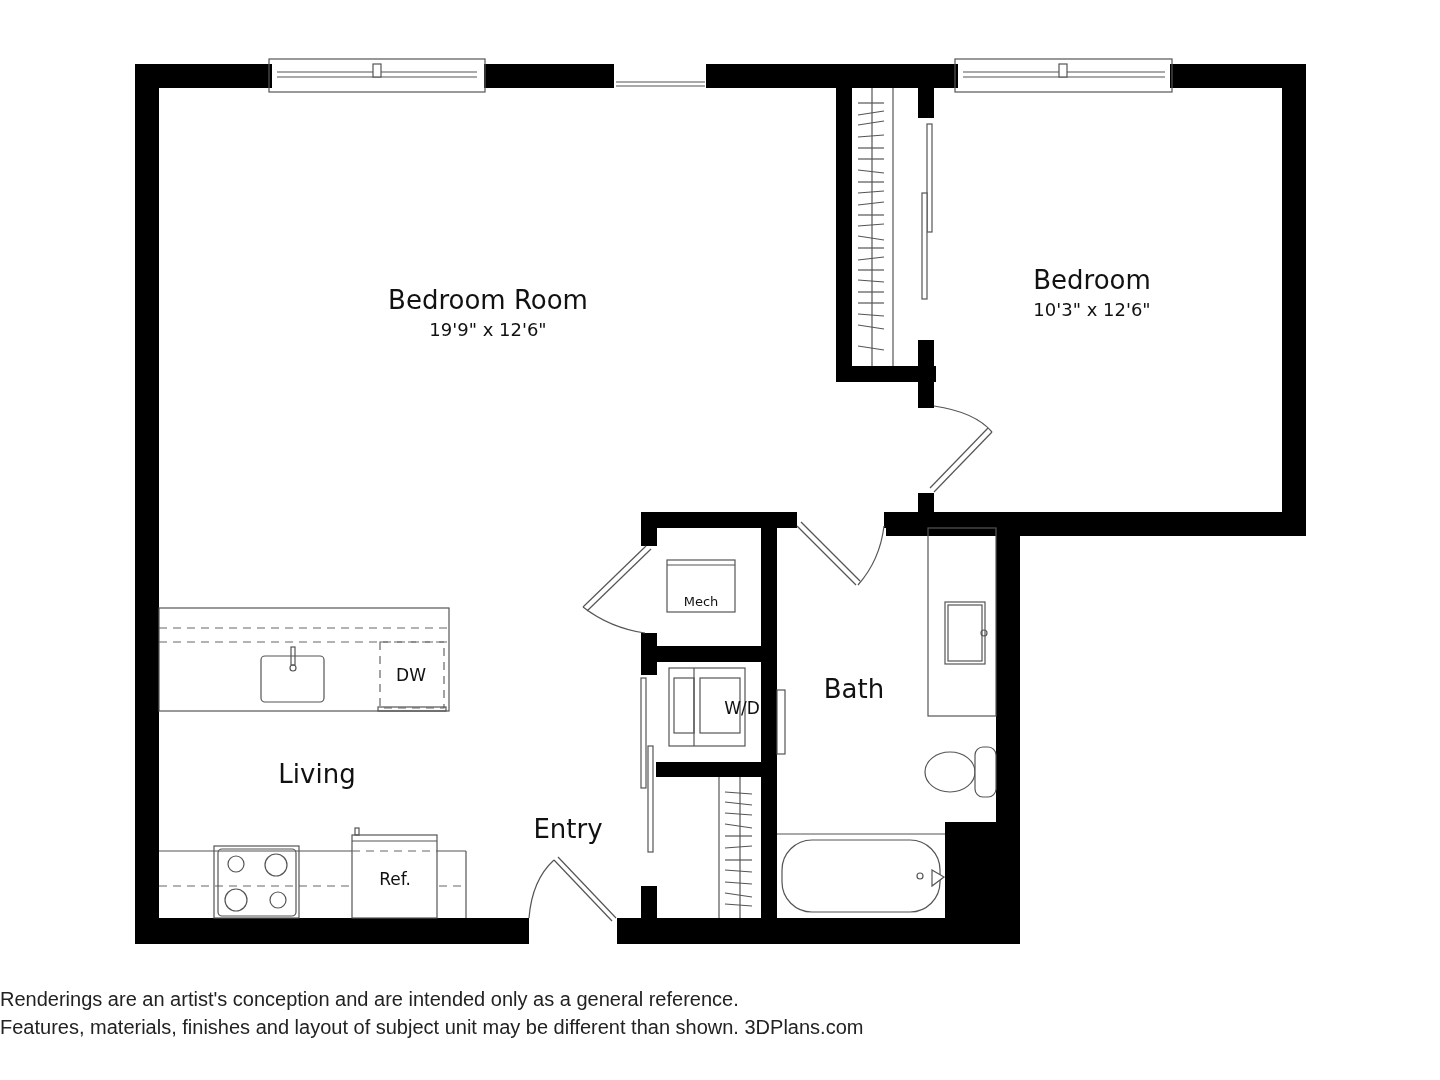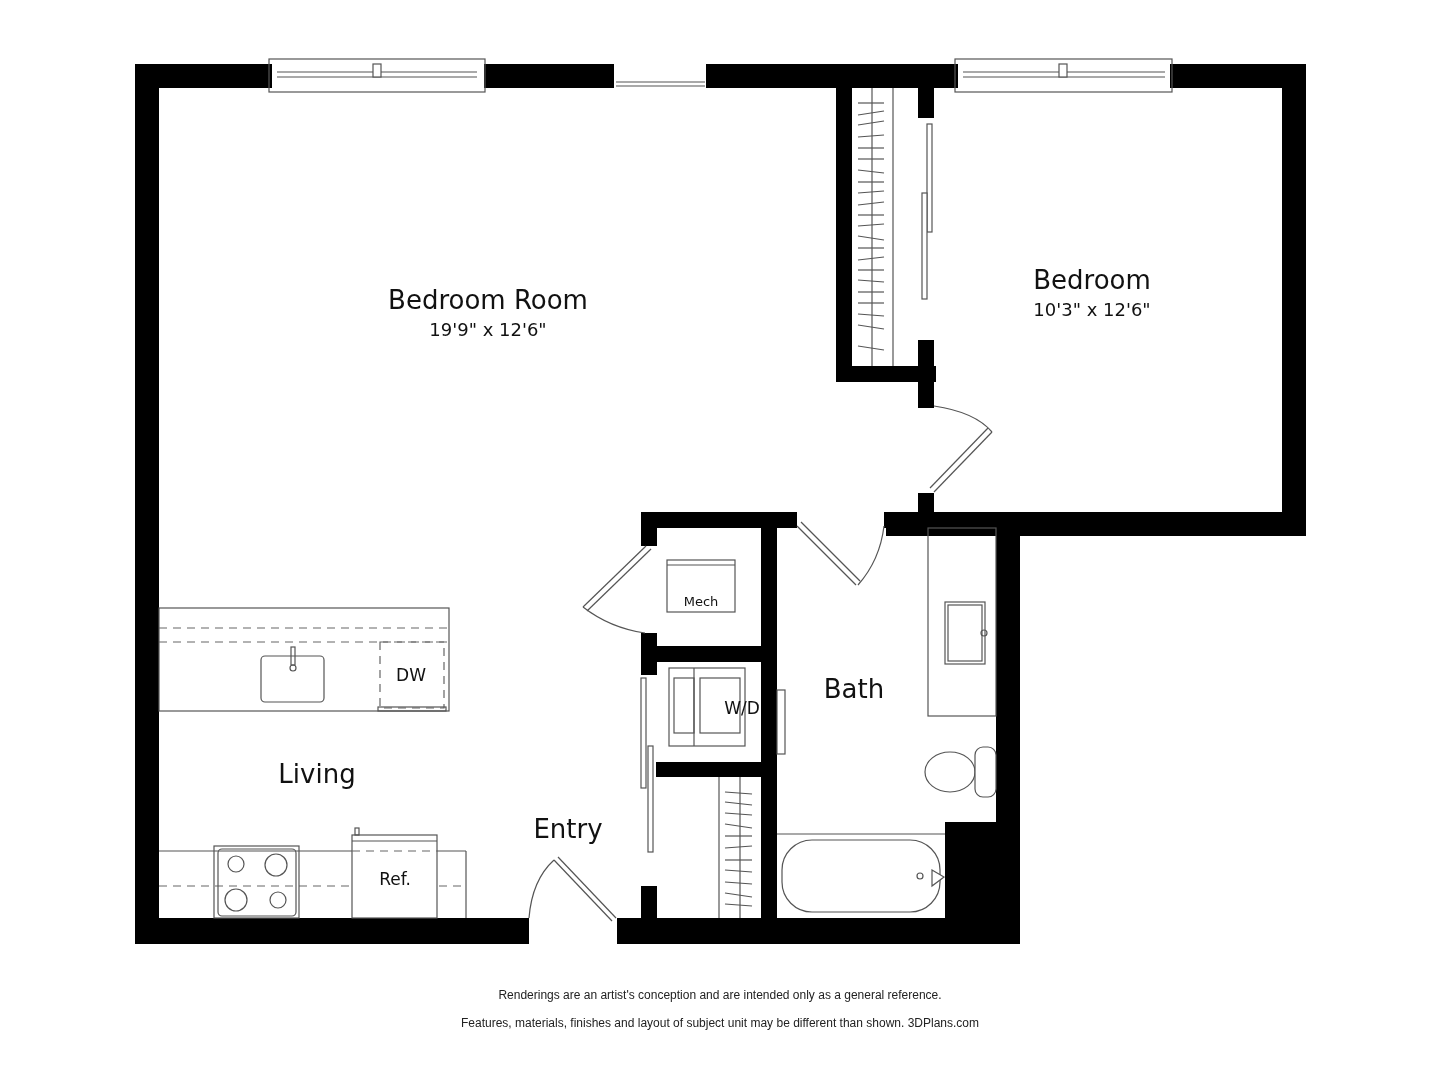--- a/index.html
+++ b/index.html
@@ -7,21 +7,21 @@
   #plan { position:absolute; left:0; top:0; width:1440px; height:1080px; }
   .wall { fill:#000000; }
   .thin { fill:none; stroke:#555555; stroke-width:1.2; }
   .thinw { fill:#ffffff; stroke:#555555; stroke-width:1.2; }
   .dash { fill:none; stroke:#666666; stroke-width:1.2; stroke-dasharray:8 6; }
   .lbl { position:absolute; color:#111; white-space:nowrap; transform:translateX(-50%); text-align:center; line-height:1; }
   .room-name { font-size:26px; }
   .room-dim { font-size:18px; margin-top:8px; }
   .small { font-size:13px;margin-top:13px; }
   .mid { font-size:17px;text-align:right; }
-  .disclaimer { position:absolute; left:0; width:1440px; text-align:center; font-family:"Liberation Sans", sans-serif; font-size:12px; color:#222; }
+  .disclaimer { position:absolute; left:0; width:1440px; font-family:"Liberation Sans", sans-serif; font-size:20px; color:#222; }
 </style>
 </head>
 <body>
 
 <svg id="plan" viewBox="0 0 1440 1080" xmlns="http://www.w3.org/2000/svg">
 
   <g>
     <rect class="wall" x="135" y="64" width="24" height="880"></rect>
     <rect class="wall" x="135" y="64" width="137" height="24"></rect>
     <rect class="wall" x="484" y="64" width="130" height="24"></rect>

